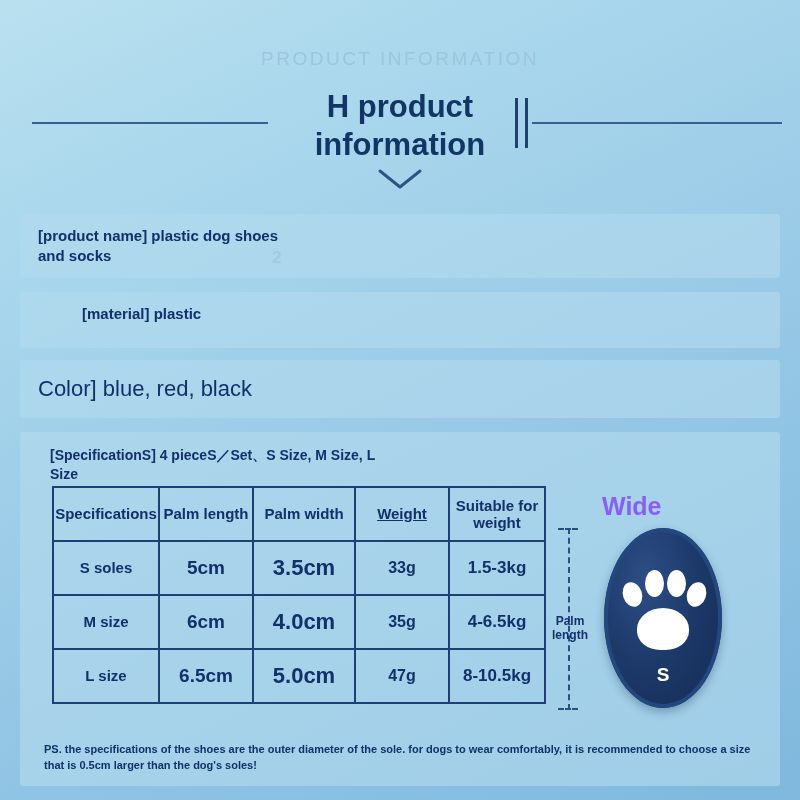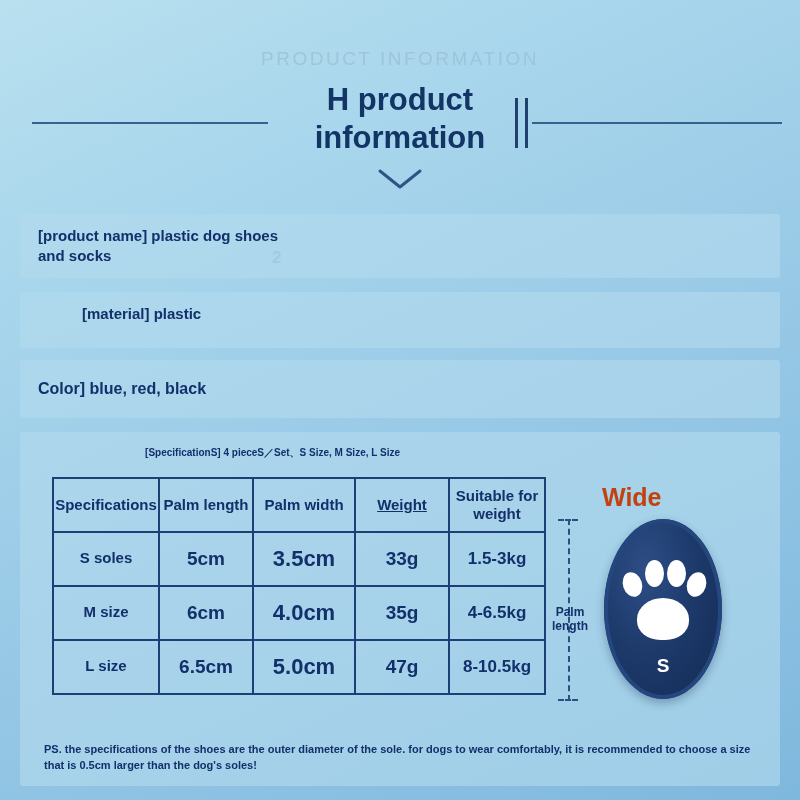--- a/index.html
+++ b/index.html
@@ -38,21 +38,21 @@
     left: 0;
     right: 0;
     text-align: center;
   }
   .title {
     font-size: 31px;
     font-weight: 700;
     line-height: 1.22;
     color: #123566;
     width: 300px;
-    margin: 1px auto;
+    margin: 8px auto;
   }
   .rule-left {
     position: absolute;
     left: 32px;
     top: 122px;
     width: 236px;
     height: 2px;
     background: #3b5f8d;
   }
   .rule-right {
@@ -101,41 +101,40 @@
   .band.b4 { top: 432px; bottom: 14px; padding: 12px 14px; }
 
   .band-text {
     font-size: 15px;
     font-weight: 600;
     line-height: 1.35;
     max-width: 250px;
   }
   .band.b2 .band-text { max-width: 400px; padding-left: 44px; }
   .band.b3 .band-text {
-    font-size: 16px;
-    font-weight: 700;
+    font-size: 22px;
+    font-weight: 400;
     max-width: none;
   }
   .ghost {
     position: absolute;
     left: 252px;
     top: 34px;
     font-size: 17px;
     color: rgba(160, 200, 225, 0.85);
     font-weight: 700;
   }
 
   
   .spec-head {
-    font-size: 10px;
+    font-size: 14px;
     font-weight: 700;
     line-height: 1.35;
     max-width: 350px;
-    margin: 2px 0 17px 16px;
-    text-align: right;
+    margin: 2px 0 2px 16px;
   }
   .spec-body {
     position: relative;
     display: flex;
     align-items: flex-start;
   }
   table.spec {
     border-collapse: collapse;
     margin-left: 18px;
     table-layout: fixed;
@@ -157,36 +156,36 @@
   }
   th.c0 { width: 104px; font-size: 10px; font-weight: 600; }
   th.c1 { width: 92px; }
   th.c2 { width: 100px; border-radius: 21px; }
   th.c3 { width: 92px; text-decoration: underline; }
   th.c4 { width: 94px; font-size: 14px; line-height: 1.1; }
 
   td.size { font-size: 15px; line-height: 1.1; }
   td.v1 { font-size: 19px; font-weight: 600; }
   td.v2 { font-size: 22px; font-weight: 700; }
-  td.v3 { font-size: 19px; font-weight: 600; }
+  td.v3 { font-size: 16px; font-weight: 600; }
   td.v4 { font-size: 17px; font-weight: 700; }
 
   
   .illus {
     position: relative;
     flex: 1;
     height: 250px;
   }
   .wide-label {
     position: absolute;
     top: 6px;
     left: 56px;
     font-size: 25px;
     font-weight: 700;
-    color: #c2410c;
+    color: #8b5cf6;
   }
   .palm-label {
     position: absolute;
     left: -2px;
     top: 128px;
     font-size: 12px;
     font-weight: 700;
     text-align: center;
     line-height: 1.2;
     width: 52px;

